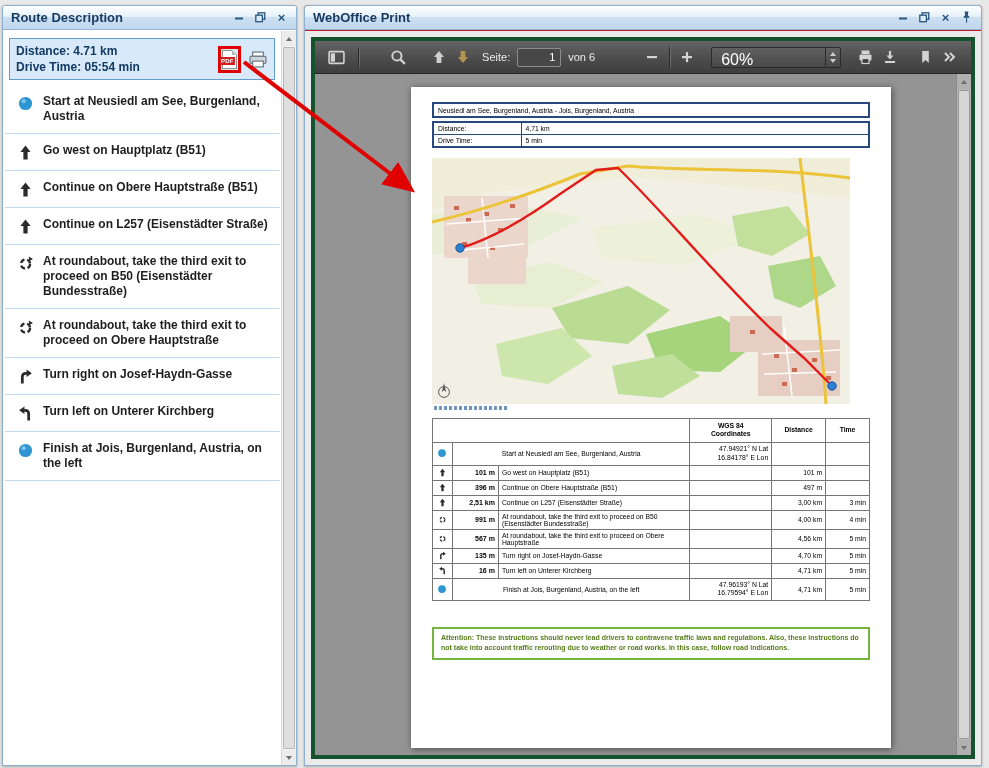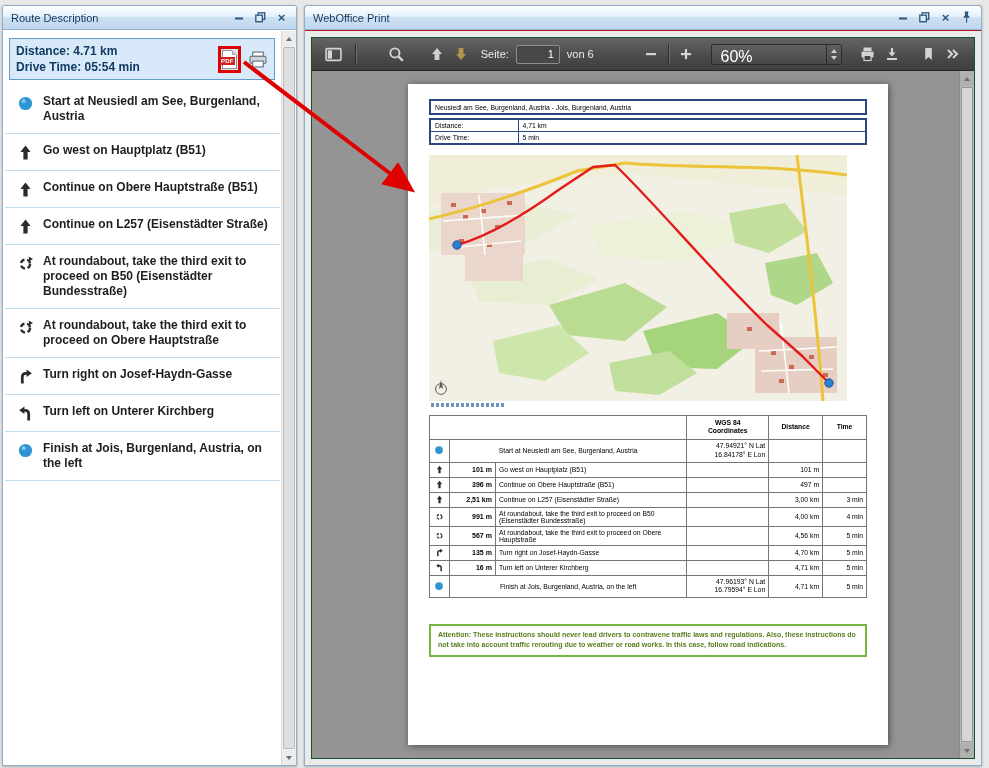--- a/index.html
+++ b/index.html
@@ -8,21 +8,21 @@
   button{font-family:inherit}
 
   
   .panel{position:absolute;top:5px;bottom:2px;border:1px solid #8fb0cd;background:#fff;border-radius:3px 3px 0 0;box-shadow:0 1px 3px rgba(0,0,0,.28)}
   .panel.left{left:2px;width:295px}
   .panel.right{left:304px;width:678px;background:#b91c1c}
 
   .titlebar{height:24px;display:flex;align-items:center;gap:2px;padding:0 5px 0 8px;
     background:linear-gradient(180deg,#fdfeff 0%,#e6f1fa 45%,#cde0f2 50%,#bfd7ee 100%);
     border-bottom:1px solid #93b4d4;border-radius:2px 2px 0 0}
-  .titlebar .title{flex:1;font-size:11px;font-weight:normal;color:#15385f}
+  .titlebar .title{flex:1;font-size:13px;font-weight:bold;color:#15385f}
   .winbtn{width:19px;height:17px;border:none;background:transparent;display:flex;align-items:center;justify-content:center;cursor:pointer;padding:0;color:#28567f;font-weight:bold;font-size:13px;line-height:1}
 
   
   .left-body{position:absolute;top:25px;left:0;right:0;bottom:0;background:#fff;border-radius:0}
   .left-content{position:absolute;top:0;left:0;right:15px;bottom:0;overflow:hidden}
   .summary{margin:7px 6px 5px 6px;border:1px solid #639bc9;background:#d8eaf9;padding:4px 6px;display:flex;align-items:center}
   .summary-text{flex:1;font-size:12px;font-weight:bold;color:#123a63;line-height:16px}
   .pdf-highlight{display:inline-flex;border:3px solid #e00000;padding:1px;margin-right:7px;background:#d8eaf9}
   .pdf-btn,.print-btn{background:none;border:none;padding:0;cursor:pointer;display:flex;align-items:center}
   .pdf-doc{position:relative;display:block;width:15px;height:19px;background:#fff;border:1px solid #909090}
@@ -37,21 +37,21 @@
   .vscroll{position:absolute;top:0;right:0;bottom:0;width:15px;background:#f3f3f3;border-left:1px solid #dadada}
   .sb-btn{position:absolute;left:0;right:0;height:15px;background:#ececec;display:flex;align-items:center;justify-content:center;cursor:pointer}
   .sb-btn.up{top:0}.sb-btn.down{bottom:0}
   .sb-tri{width:0;height:0;border-left:3.5px solid transparent;border-right:3.5px solid transparent}
   .sb-tri.t-up{border-bottom:4.5px solid #6e6e6e}
   .sb-tri.t-down{border-top:4.5px solid #6e6e6e}
   .sb-thumb{position:absolute;left:1px;right:1px;top:16px;bottom:16px;background:#dedede;border:1px solid #b9b9b9;border-radius:1px;cursor:pointer}
 
   
   .print-body{position:absolute;top:25px;left:0;right:0;bottom:0;background:#ebebeb;padding:6px}
-  .print-frame{position:relative;width:100%;height:100%;border:1px solid #14532d;display:flex;flex-direction:column;background:#949494}
+  .print-frame{position:relative;width:100%;height:100%;border:4px solid #14532d;display:flex;flex-direction:column;background:#949494}
   .pdf-toolbar{flex:0 0 33px;background:linear-gradient(#646464,#4c4c4c 55%,#3e3e3e);border-bottom:1px solid #262626;display:flex;align-items:center;padding:0 9px;color:#e6e6e6}
   .tb-btn{width:26px;height:26px;border:none;background:transparent;display:flex;align-items:center;justify-content:center;cursor:pointer;padding:0;border-radius:2px}
   .tb-sep{width:1px;height:20px;background:#2b2b2b;box-shadow:1px 0 0 #6e6e6e;margin:0 10px}
   .tb-label{font-size:11px;color:#ececec;margin:0 7px;white-space:nowrap}
   .page-input{width:44px;height:19px;background:#474747;border:1px solid #8d8d8d;border-radius:2px;color:#fff;font-size:11px;text-align:right;padding:0 5px}
   .zoom-select{display:flex;align-items:stretch;height:21px;width:140px;background:linear-gradient(#606060,#484848);border:1px solid #2b2b2b;border-radius:2px;margin-left:12px;cursor:pointer}
   .zoom-value{flex:1;font-size:16px;color:#fff;padding:3px 0 0 9px}
   .zoom-spin{width:15px;border-left:1px solid #2b2b2b;display:flex;flex-direction:column;align-items:center;justify-content:center;gap:3px}
   .spin-tri{width:0;height:0;border-left:3px solid transparent;border-right:3px solid transparent}
   .spin-tri.u{border-bottom:4px solid #cfcfcf}

